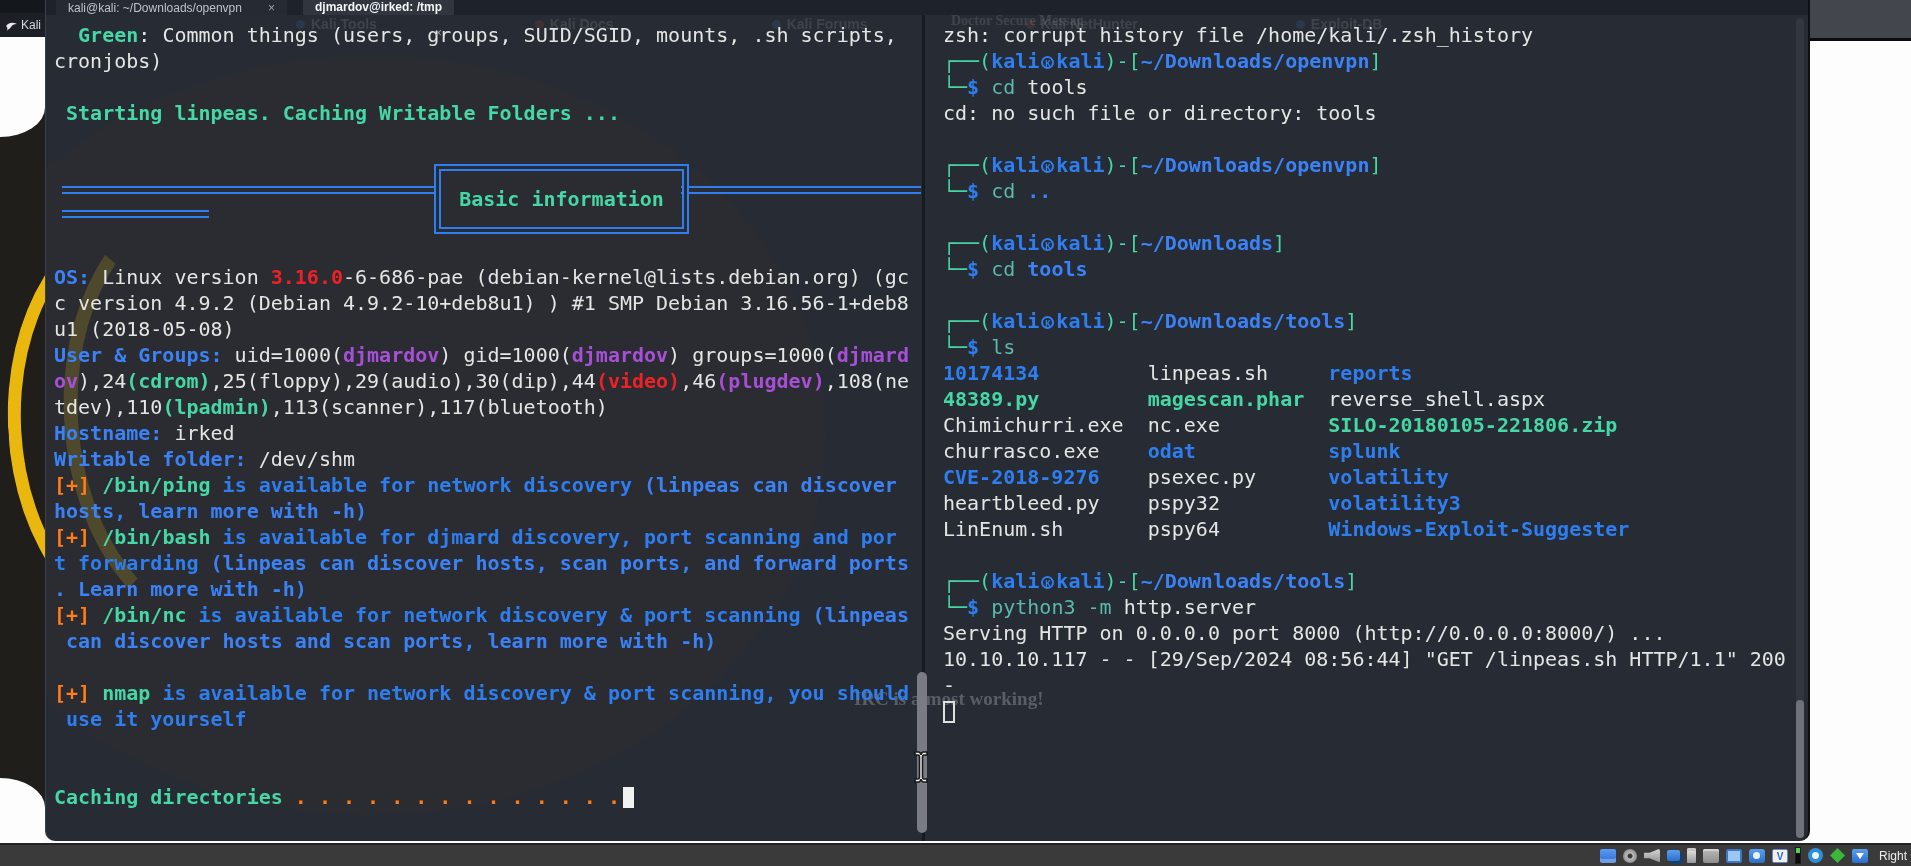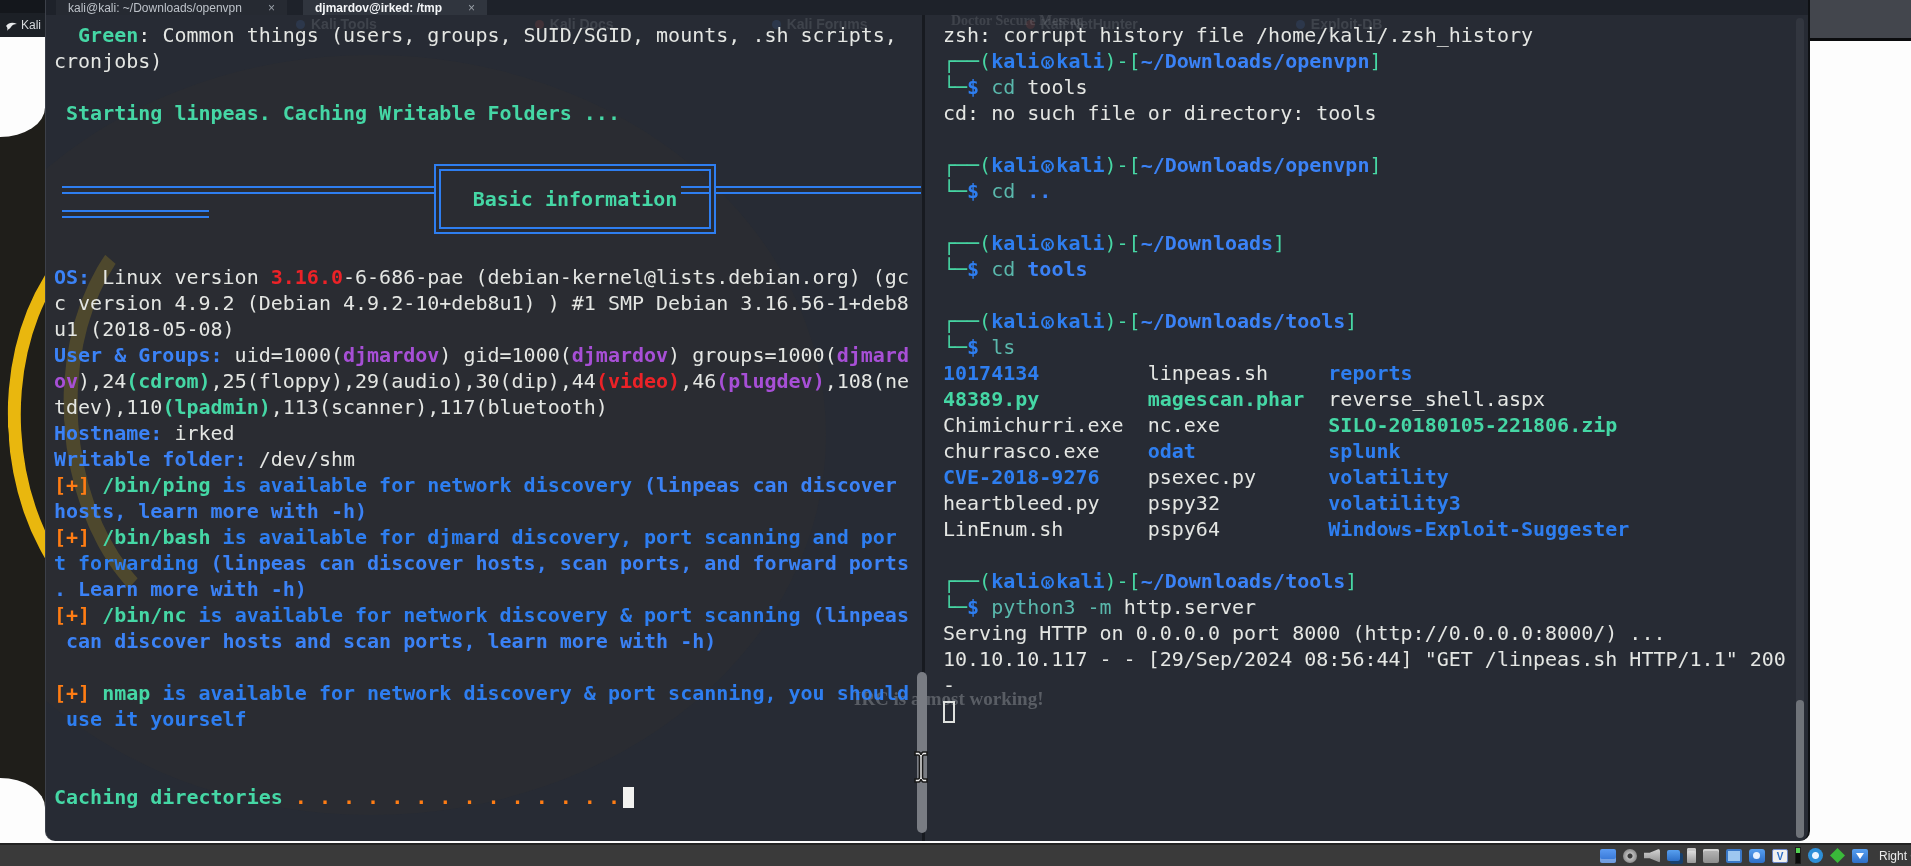--- a/index.html
+++ b/index.html
@@ -22,21 +22,21 @@
   .right-area { position:absolute; left:1810px; top:0; width:101px; height:843px; background:#fdfdfd; }
   .right-toolbar { position:absolute; left:0; top:0; width:101px; height:41px; background:#43464d; border-bottom:3px solid #0b0c0e; }
 
   
   .terminal { position:absolute; left:45px; top:0; width:1765px; height:841px; background:#272b34;
               border-radius:0 0 10px 10px; border-left:1px solid #3c4049; border-right:2px solid #0e1013; overflow:hidden; }
 
   .tabbar { position:absolute; left:0; top:0; width:100%; height:15px; background:#1e222a; display:flex; padding-left:10px; z-index:6; }
   .tab { display:flex; align-items:flex-end; padding:0 12px; font:12px "Liberation Sans", sans-serif; height:15px;gap:12px; }
   .tab-1 { background:#262a32; color:#bdc2c9; margin-right:16px; }
-  .tab-2 { background:#30353e; color:#f4f6f8; font-weight:bold; }
+  .tab-2 { background:#30353e; color:#f4f6f8; font-weight:bold;flex-direction:column; }
   .tab .close { margin-left:14px; color:#9aa0a8; font-weight:normal; font-size:12px; }
 
   
   .ghost-bookmarks { position:absolute; left:250px; top:16px; display:flex; gap:158px; opacity:0.14; z-index:1;
                      color:#cdd2d9; font:bold 14px "Liberation Sans", sans-serif; white-space:nowrap; }
   .ghost-bookmarks .bm-dot { display:inline-block; width:9px; height:9px; border-radius:50%; background:#4a84d8; margin-right:6px; }
   .ghost-bookmarks .bm-item:nth-child(2) .bm-dot, .ghost-bookmarks .bm-item:nth-child(4) .bm-dot { background:#d85a4a; }
   .ghost-doctor { position:absolute; left:905px; top:13px; opacity:0.12; color:#e8edf2; z-index:1;
                   font:bold 14px "Liberation Serif", serif; white-space:nowrap; }
   .ghost-irc { position:absolute; left:808px; top:688px; opacity:0.42; color:#9ea2a7; z-index:1;
@@ -62,21 +62,21 @@
          color:#2e7ef0; font:bold 9px/12px "DejaVu Sans Mono", monospace; text-align:center; vertical-align:1px; margin:0 2px; }
   .cur-block { display:inline-block; width:11px; height:21px; background:#f2f2f0; vertical-align:-4px; margin-left:3px; }
   .cur-hollow { display:inline-block; width:12px; height:22px; border:2px solid #dfe1de; vertical-align:-5px; }
 
   
   .banner { position:relative; height:112px; }
   .dline { position:absolute; height:8px; border-top:2px solid #2e7ef0; border-bottom:2px solid #2e7ef0; }
   .seg-l { left:8px;  width:372px; top:34px; }
   .seg-r { left:627px; width:240px; top:34px; }
   .seg-s { left:8px;  width:147px; top:58px; }
-  .bbox { position:absolute; left:380px; top:12px; width:282px; height:70px; border:2px solid #2e7ef0;
+  .bbox { position:absolute; left:380px; top:12px; width:255px; height:70px; border:2px solid #2e7ef0;
           box-shadow:inset 0 0 0 3px #272b34, inset 0 0 0 5px #2e7ef0;
           display:flex; align-items:center; justify-content:center; }
   .btitle { color:#45d7a5; font-weight:bold; font-size:20px; }
 
   
   .divider { position:absolute; left:876px; top:15px; width:3px; height:826px; background:#171a20; z-index:3; }
   .thumb-mid { position:absolute; left:871px; top:672px; width:10px; height:161px; background:#797c83; border-radius:5px; z-index:4; }
   .sb-right-track { position:absolute; left:1750px; top:18px; width:8px; height:818px; background:#32363f; border-radius:4px; z-index:3; }
   .sb-right-thumb { position:absolute; left:1750px; top:700px; width:8px; height:138px; background:#6f7379; border-radius:4px; z-index:4; }
 

